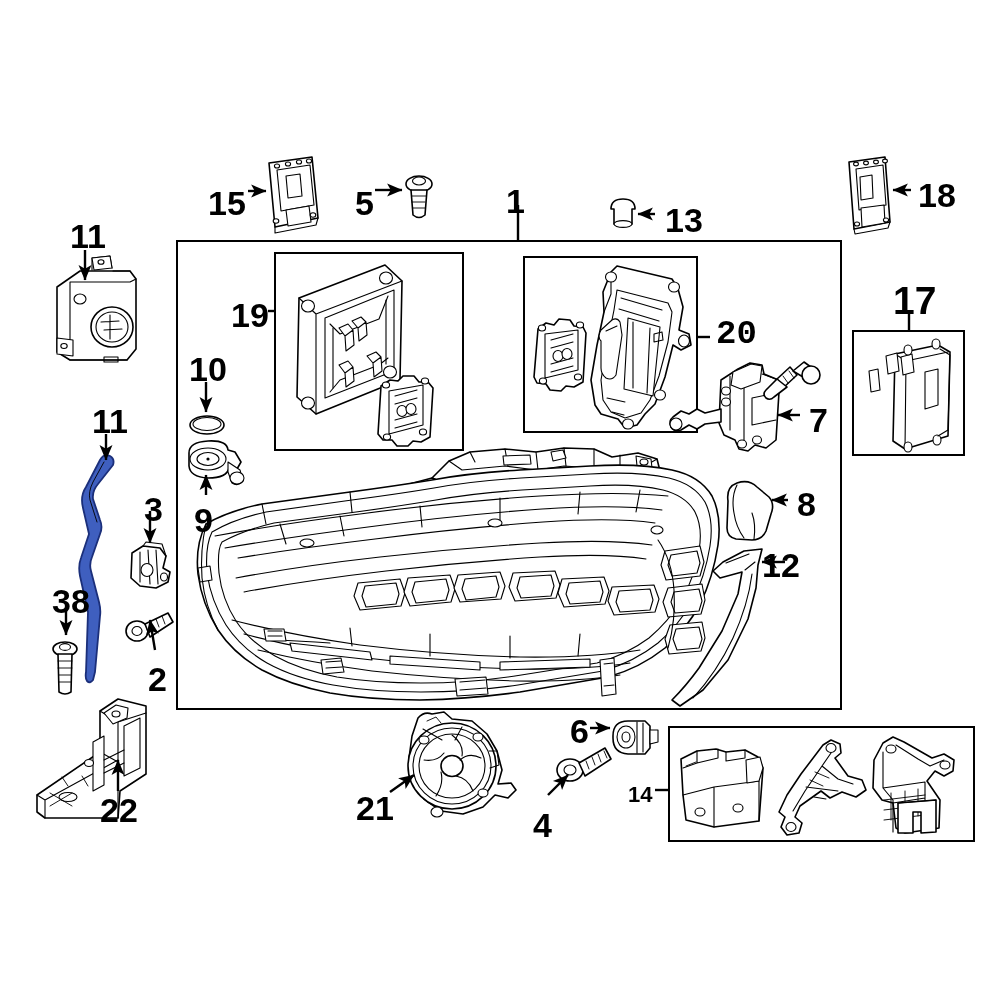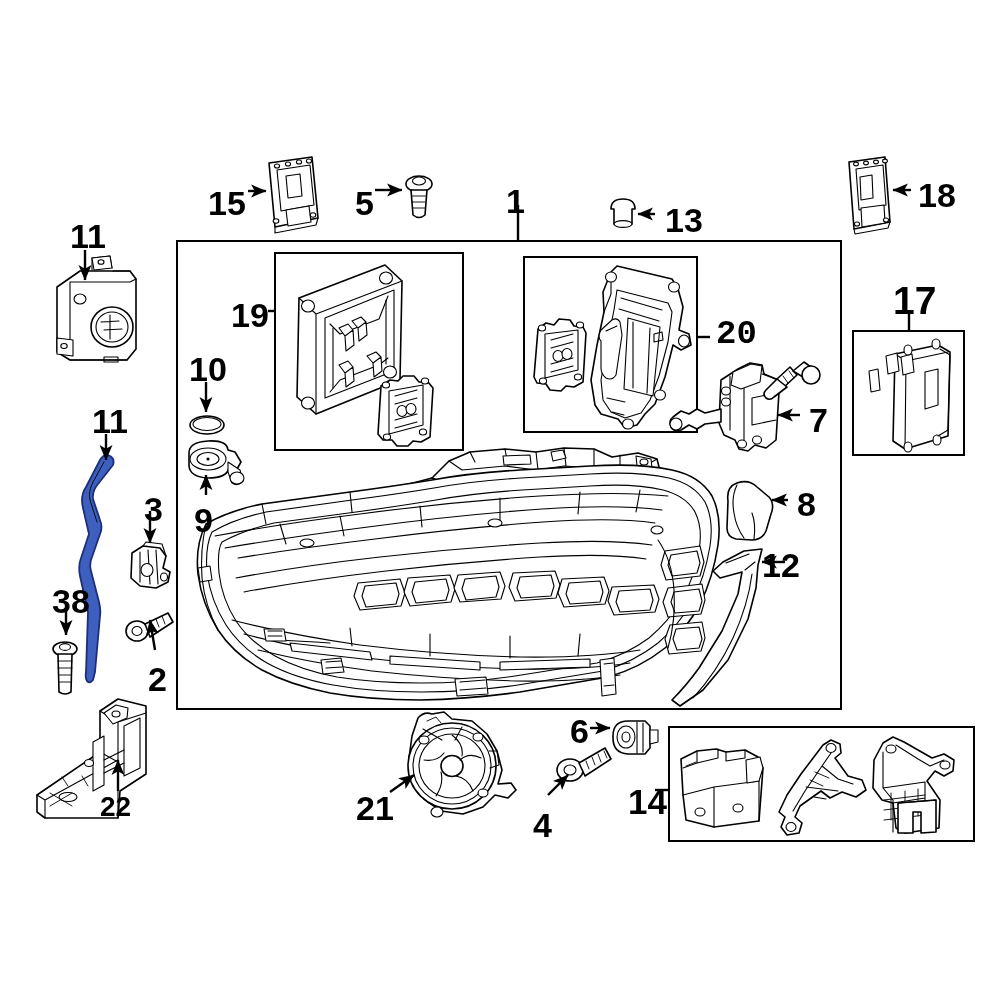--- a/index.html
+++ b/index.html
@@ -535,24 +535,24 @@
   <div class="callout" style="left:533px; top:808px; font-size:34px;">4</div>
   <div class="callout" style="left:355px; top:186px; font-size:34px;">5</div>
   <div class="callout" style="left:570px; top:714px; font-size:34px;">6</div>
   <div class="callout" style="left:809px; top:403px; font-size:34px;">7</div>
   <div class="callout" style="left:797px; top:487px; font-size:34px;">8</div>
   <div class="callout" style="left:194px; top:503px; font-size:34px;">9</div>
   <div class="callout" style="left:189px; top:352px; font-size:34px;">10</div>
   <div class="callout" style="left:92px;  top:404px; font-size:34px;">11</div>
   <div class="callout" style="left:754px; top:548px; font-size:34px;margin-left:8px;">12</div>
   <div class="callout" style="left:665px; top:203px; font-size:34px;">13</div>
-  <div class="callout" style="left:628px; top:784px; font-size:35px;">14</div>
+  <div class="callout" style="left:628px; top:784px; font-size:22px;">14</div>
   <div class="callout" style="left:208px; top:179px; font-size:34px;margin-top:7px;">15</div>
   <div class="callout" style="left:70px;  top:219px; font-size:34px;">11</div>
   <div class="callout" style="left:893px; top:281px; font-size:39px;">17</div>
   <div class="callout" style="left:918px; top:178px; font-size:34px;">18</div>
   <div class="callout" style="left:231px; top:298px; font-size:34px;">19</div>
   <div class="callout" style="left:716px; top:317px; font-size:34px;font-family:Liberation Mono, monospace;">20</div>
   <div class="callout" style="left:356px; top:791px; font-size:34px;">21</div>
-  <div class="callout" style="left:100px; top:793px; font-size:28px;">22</div>
+  <div class="callout" style="left:100px; top:793px; font-size:34px;">22</div>
   <div class="callout" style="left:52px;  top:584px; font-size:34px;">38</div>
 
 </div>
 
 </body></html>

